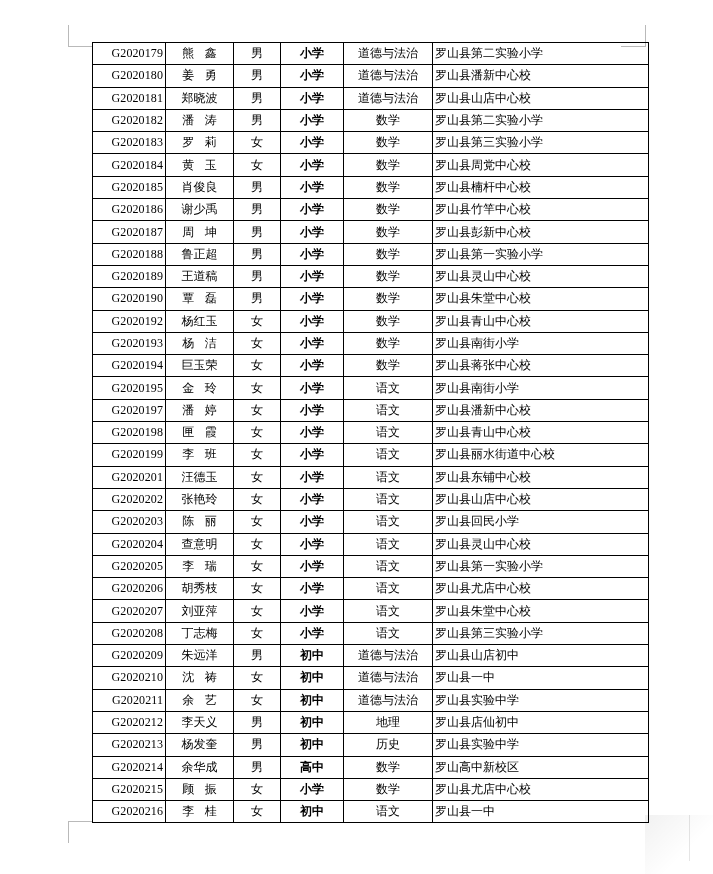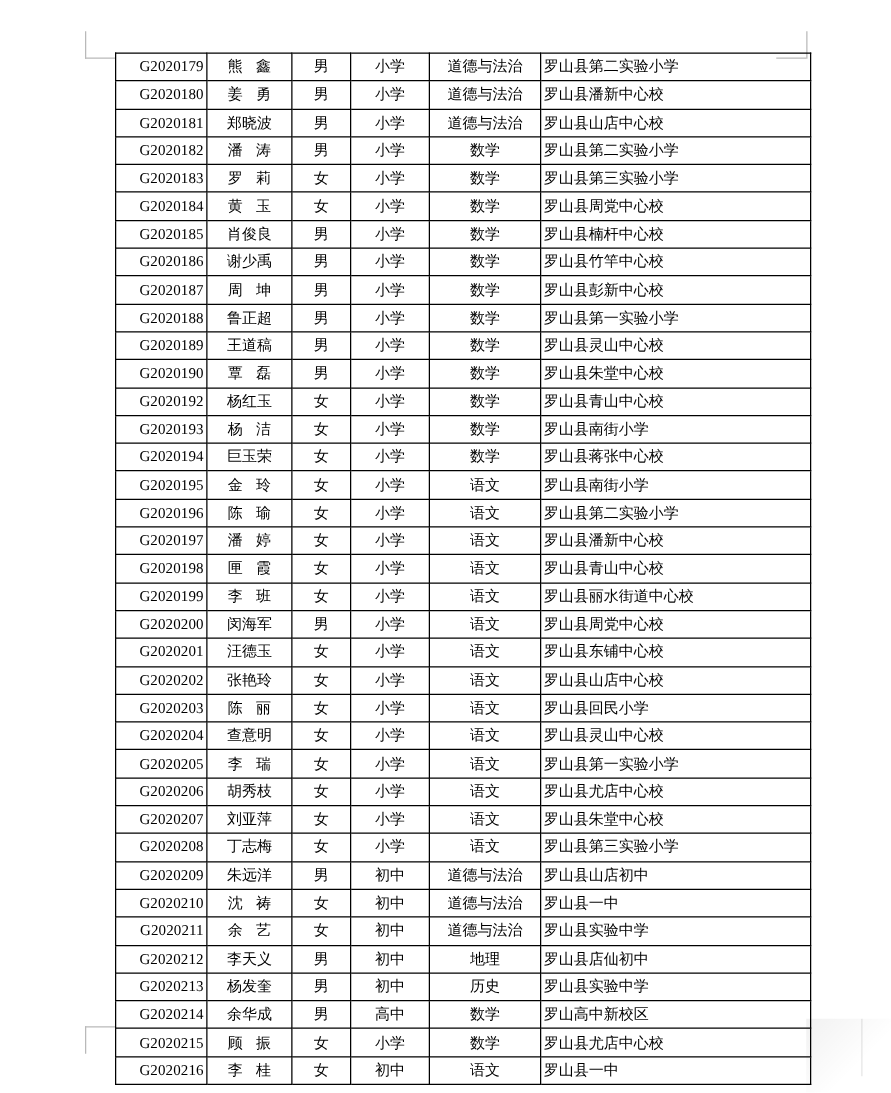--- a/index.html
+++ b/index.html
@@ -63,21 +63,21 @@
     border: 1px solid #000;
     height: 21.3px;
     padding: 0 2px;
     line-height: 19px;
     overflow: hidden;
     white-space: nowrap;
   }
   .c-id     { width: 68px;  text-align: right; font-family: "Liberation Serif", "DejaVu Serif", serif; letter-spacing: 0.1px; }
   .c-name   { width: 63px;  text-align: center; }
   .c-gender { width: 42px;  text-align: center; }
-  .c-level  { width: 58px;  text-align: center; }
+  .c-level  { width: 58px;  text-align: center; font-weight: bold; }
   .c-subject{ width: 84px;  text-align: center; }
   .c-school { width: 211px; text-align: left; padding-left: 5px; margin-left: 19px; }
 
   
   .name-2 {
     display: flex;
     justify-content: space-around;
     padding: 0 9px;
   }
 </style>
@@ -262,33 +262,20 @@
             <span>金</span>
             <span>玲</span>
           </span>
         </td>
         <td class="c-gender">女</td>
         <td class="c-level">小学</td>
         <td class="c-subject">语文</td>
         <td class="c-school">罗山县南街小学</td>
       </tr>
       <tr>
-        <td class="c-id">G2020196</td>
-        <td class="c-name">
-          <span class="name-2">
-            <span>陈</span>
-            <span>瑜</span>
-          </span>
-        </td>
-        <td class="c-gender">女</td>
-        <td class="c-level">小学</td>
-        <td class="c-subject">语文</td>
-        <td class="c-school">罗山县第二实验小学</td>
-      </tr>
-      <tr>
         <td class="c-id">G2020197</td>
         <td class="c-name">
           <span class="name-2">
             <span>潘</span>
             <span>婷</span>
           </span>
         </td>
         <td class="c-gender">女</td>
         <td class="c-level">小学</td>
         <td class="c-subject">语文</td>
@@ -314,28 +301,20 @@
             <span>李</span>
             <span>班</span>
           </span>
         </td>
         <td class="c-gender">女</td>
         <td class="c-level">小学</td>
         <td class="c-subject">语文</td>
         <td class="c-school">罗山县丽水街道中心校</td>
       </tr>
       <tr>
-        <td class="c-id">G2020200</td>
-        <td class="c-name">闵海军</td>
-        <td class="c-gender">男</td>
-        <td class="c-level">小学</td>
-        <td class="c-subject">语文</td>
-        <td class="c-school">罗山县周党中心校</td>
-      </tr>
-      <tr>
         <td class="c-id">G2020201</td>
         <td class="c-name">汪德玉</td>
         <td class="c-gender">女</td>
         <td class="c-level">小学</td>
         <td class="c-subject">语文</td>
         <td class="c-school">罗山县东铺中心校</td>
       </tr>
       <tr>
         <td class="c-id">G2020202</td>
         <td class="c-name">张艳玲</td>

